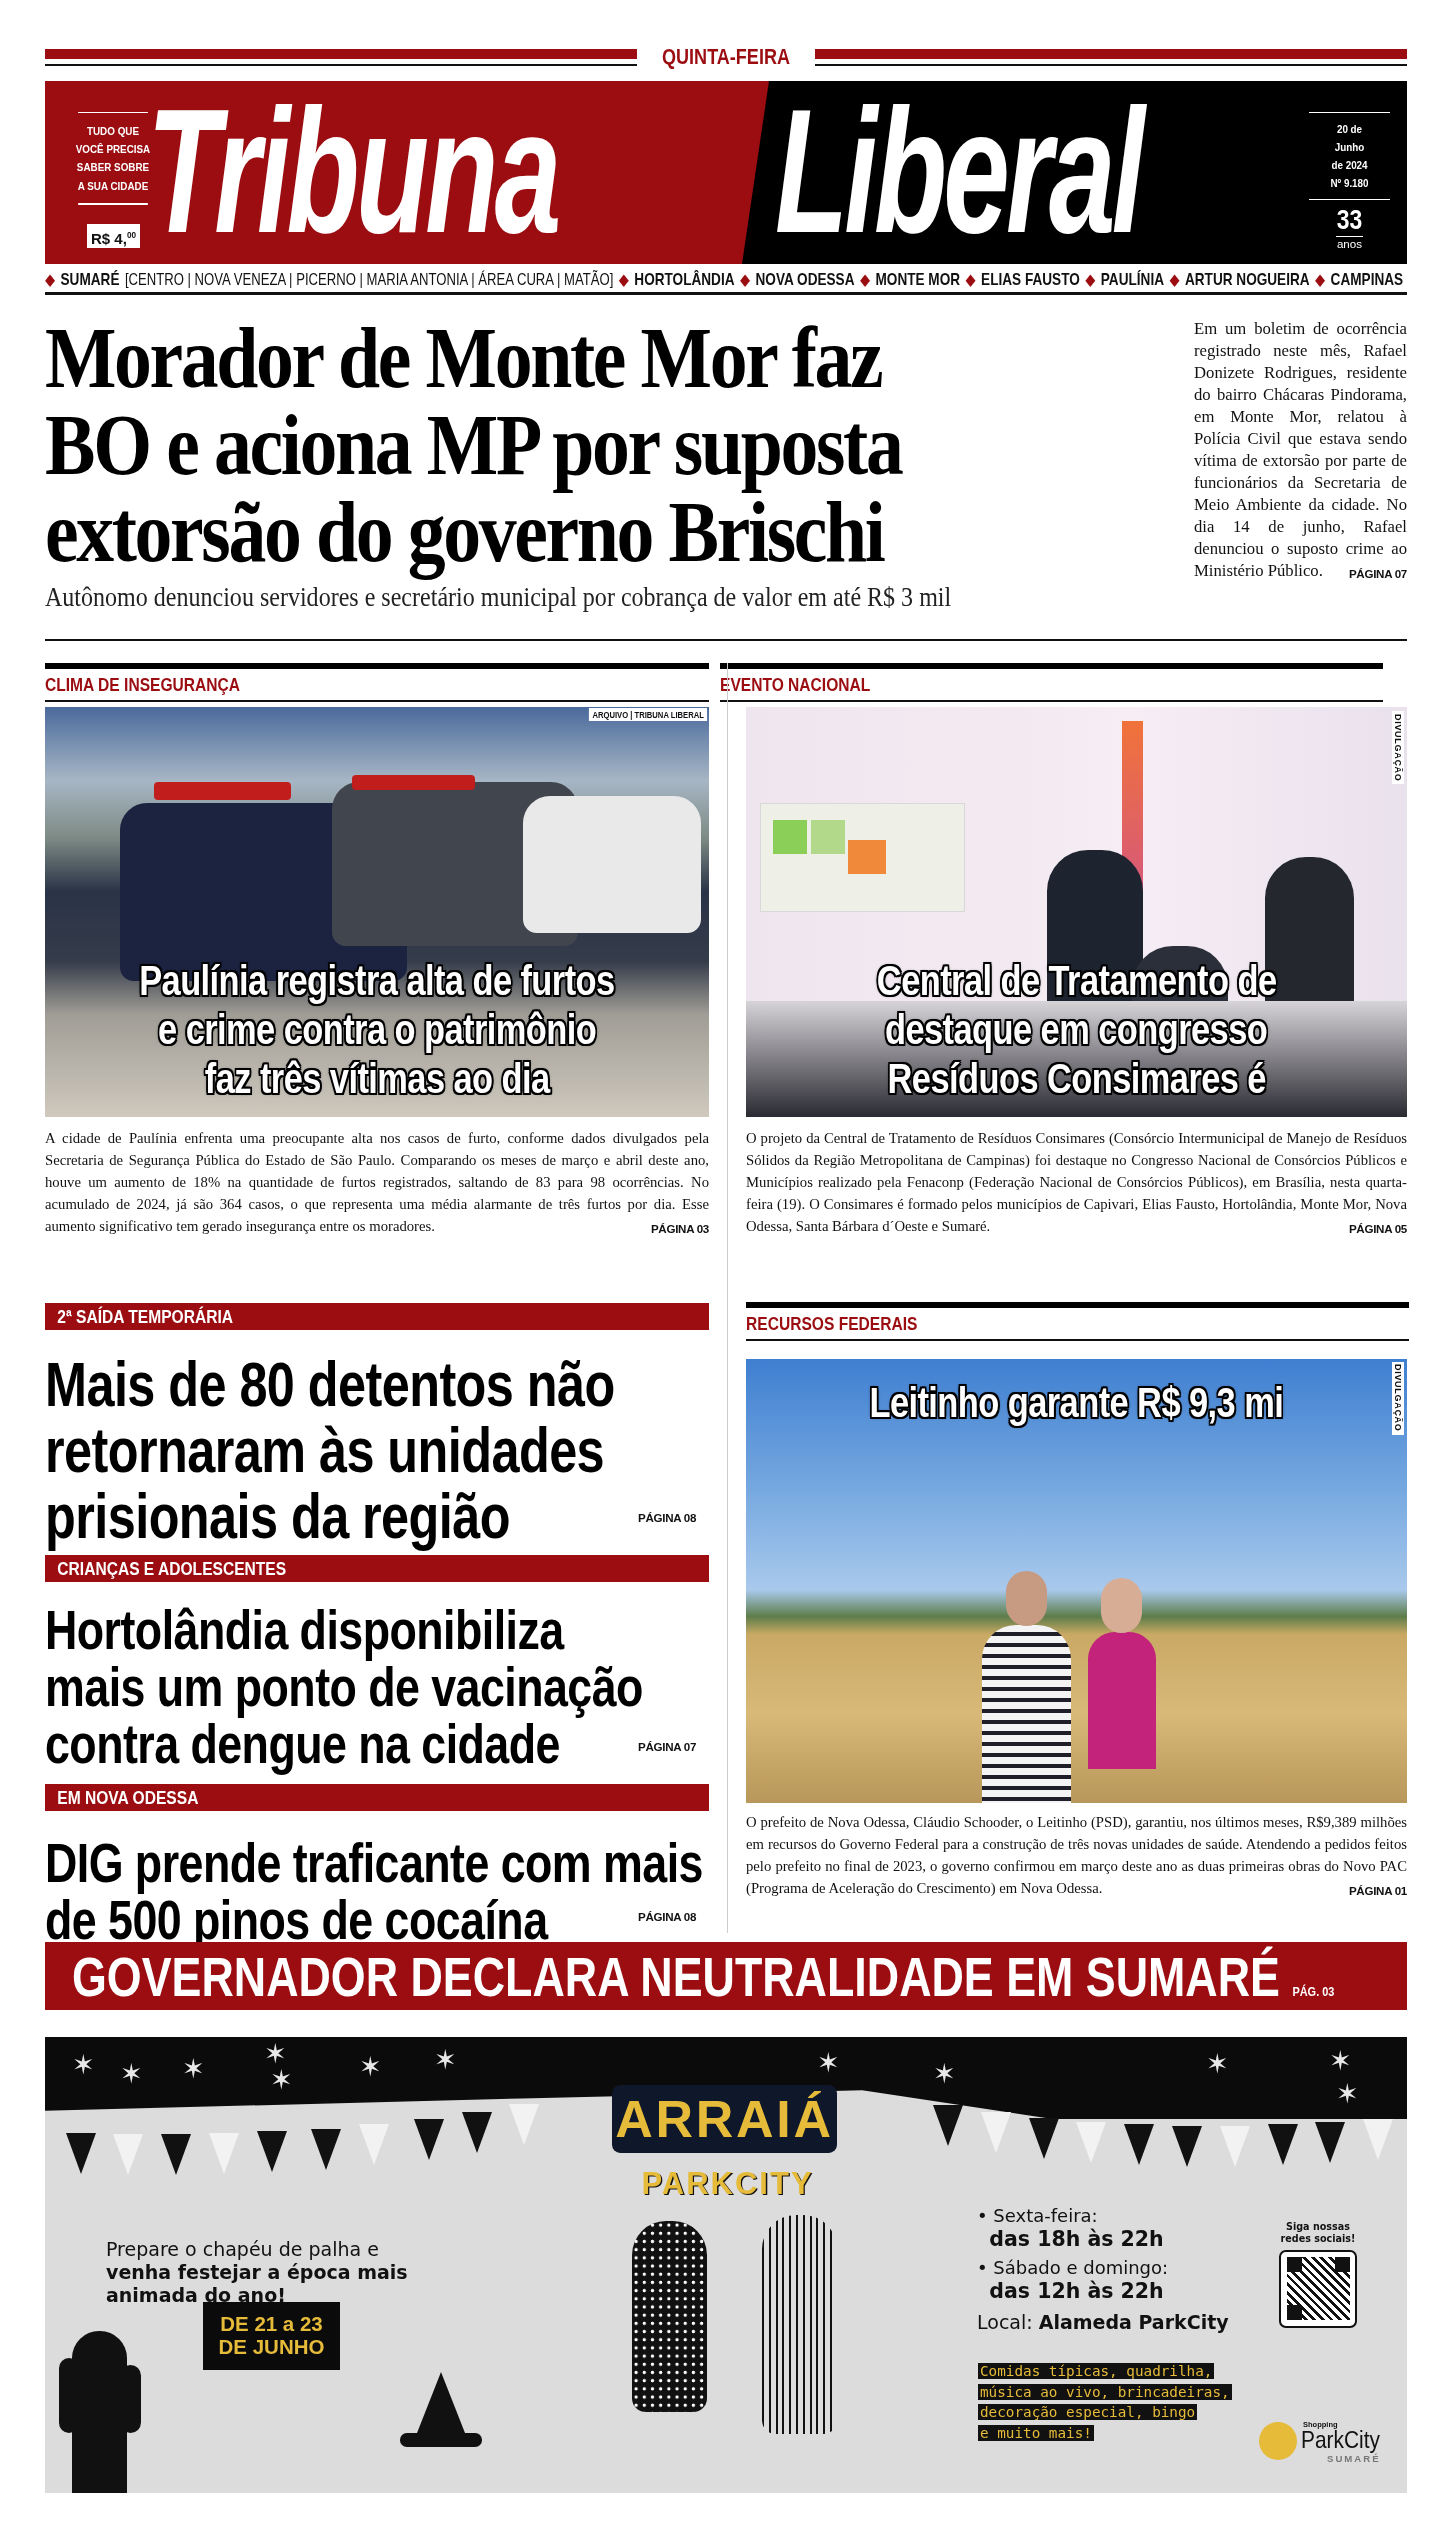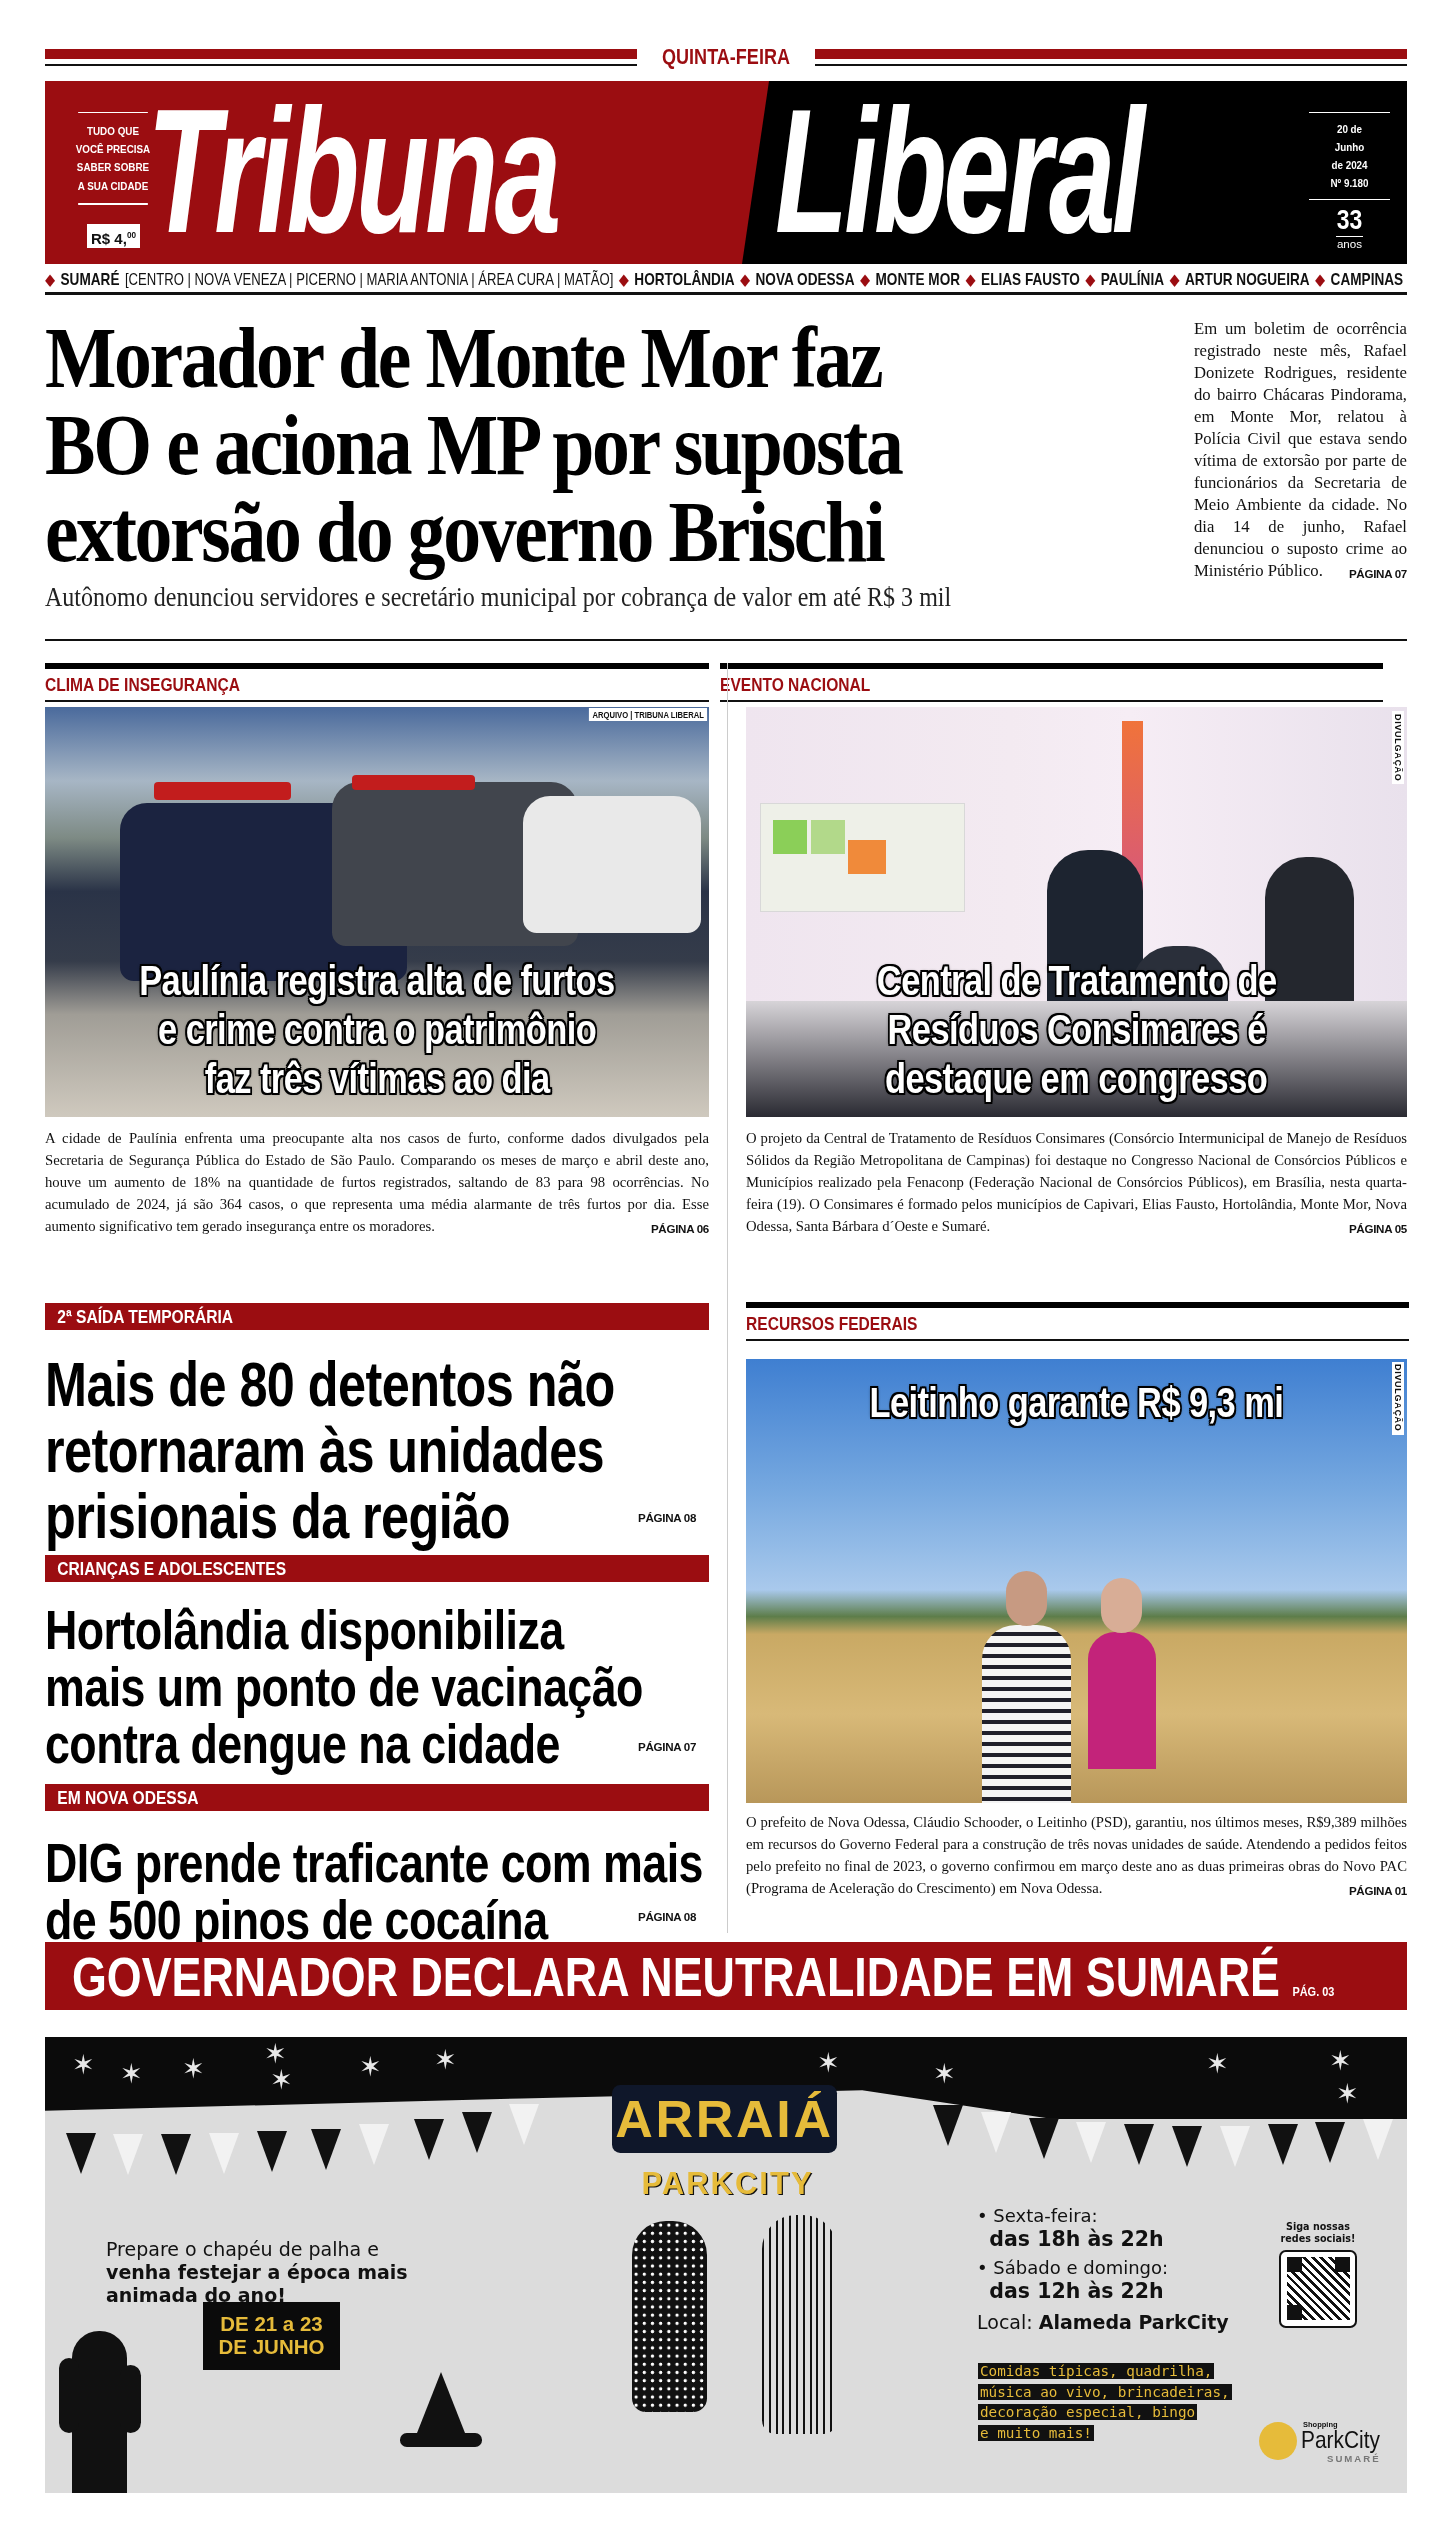--- a/index.html
+++ b/index.html
@@ -238,43 +238,43 @@
   <div style="position:absolute;left:307px;top:68px;width:123px;height:15px;background:#c21d1d;border-radius:4.1px;"></div>
   <div class="credit" style="right:1.4px;top:1.4px;transform:scaleX(0.85);">ARQUIVO | TRIBUNA LIBERAL</div>
   <div class="overlay-title" style="top:249px;">
     <div><span>Paulínia registra alta de furtos</span></div>
     <div><span>e crime contra o patrimônio</span></div>
     <div><span>faz três vítimas ao dia</span></div>
   </div>
 </div>
 <div class="body-text" style="left:45px;top:1127px;width:664px;font-size:14.7px;line-height:22px;">
   <span>A cidade de Paulínia enfrenta uma preocupante alta nos casos de furto, conforme dados divulgados pela Secretaria de Segurança Pública do Estado de São Paulo. Comparando os meses de março e abril deste ano, houve um aumento de 18% na quantidade de furtos registrados, saltando de 83 para 98 ocorrências. No acumulado de 2024, já são 364 casos, o que representa uma média alarmante de três furtos por dia. Esse aumento significativo tem gerado insegurança entre os moradores.</span>
-  <span class="pg">PÁGINA 06</span>
+  <span class="pg">PÁGINA 03</span>
 </div>
 
 <div class="sec-head" style="left:720px;top:663px;width:663px;">
   <div class="thick"></div>
   <div class="lbl">EVENTO NACIONAL</div>
   <div class="thin"></div>
 </div>
 <div class="photo" style="left:746px;top:707px;width:661px;height:410px;background:linear-gradient(90deg,#efe5ef 0%,#f3eaf1 40%,#f6edf5 58%,#e9e1ec 100%);">
   <div style="position:absolute;left:13.7px;top:96px;width:205px;height:109px;background:#eef0e8;border:1.4px solid #d8d8d8;"></div>
   <div style="position:absolute;left:27px;top:113px;width:34px;height:34px;background:#8bcf58;"></div>
   <div style="position:absolute;left:65px;top:113px;width:34px;height:34px;background:#b2d98a;"></div>
   <div style="position:absolute;left:102px;top:133px;width:38px;height:34px;background:#f08a3a;"></div>
   <div style="position:absolute;left:376px;top:13.7px;width:20.5px;height:273px;background:linear-gradient(180deg,#f0733a,#c848a0);"></div>
   <div style="position:absolute;left:301px;top:143px;width:96px;height:232px;background:#1d2430;border-radius:41px 41px 0 0;"></div>
   <div style="position:absolute;left:519px;top:150px;width:89px;height:246px;background:#24272e;border-radius:41px 41px 0 0;"></div>
   <div style="position:absolute;left:386px;top:239px;width:96px;height:137px;background:#2a2f3a;border-radius:41px 41px 0 0;"></div>
   <div style="position:absolute;left:0;top:294px;width:100%;height:116px;background:linear-gradient(180deg,#d7d4d8,#2a2a32);"></div>
   <div class="credit-v" style="right:2.7px;top:4.1px;">DIVULGAÇÃO</div>
   <div class="overlay-title" style="top:249px;">
     <div><span>Central de Tratamento de</span></div>
+    <div><span>destaque em congresso</span></div>
     <div><span>Resíduos Consimares é</span></div>
-    <div><span>destaque em congresso</span></div>
   </div>
 </div>
 <div class="body-text" style="left:746px;top:1127px;width:661px;font-size:14.7px;line-height:22px;">
   <span>O projeto da Central de Tratamento de Resíduos Consimares (Consórcio Intermunicipal de Manejo de Resíduos Sólidos da Região Metropolitana de Campinas) foi destaque no Congresso Nacional de Consórcios Públicos e Municípios realizado pela Fenaconp (Federação Nacional de Consórcios Públicos), em Brasília, nesta quarta-feira (19). O Consimares é formado pelos municípios de Capivari, Elias Fausto, Hortolândia, Monte Mor, Nova Odessa, Santa Bárbara d´Oeste e Sumaré.</span>
   <span class="pg">PÁGINA 05</span>
 </div>
 
 <div class="kicker-bar" style="left:45px;top:1303px;width:664px;">
   <span>2ª SAÍDA TEMPORÁRIA</span>
 </div>

